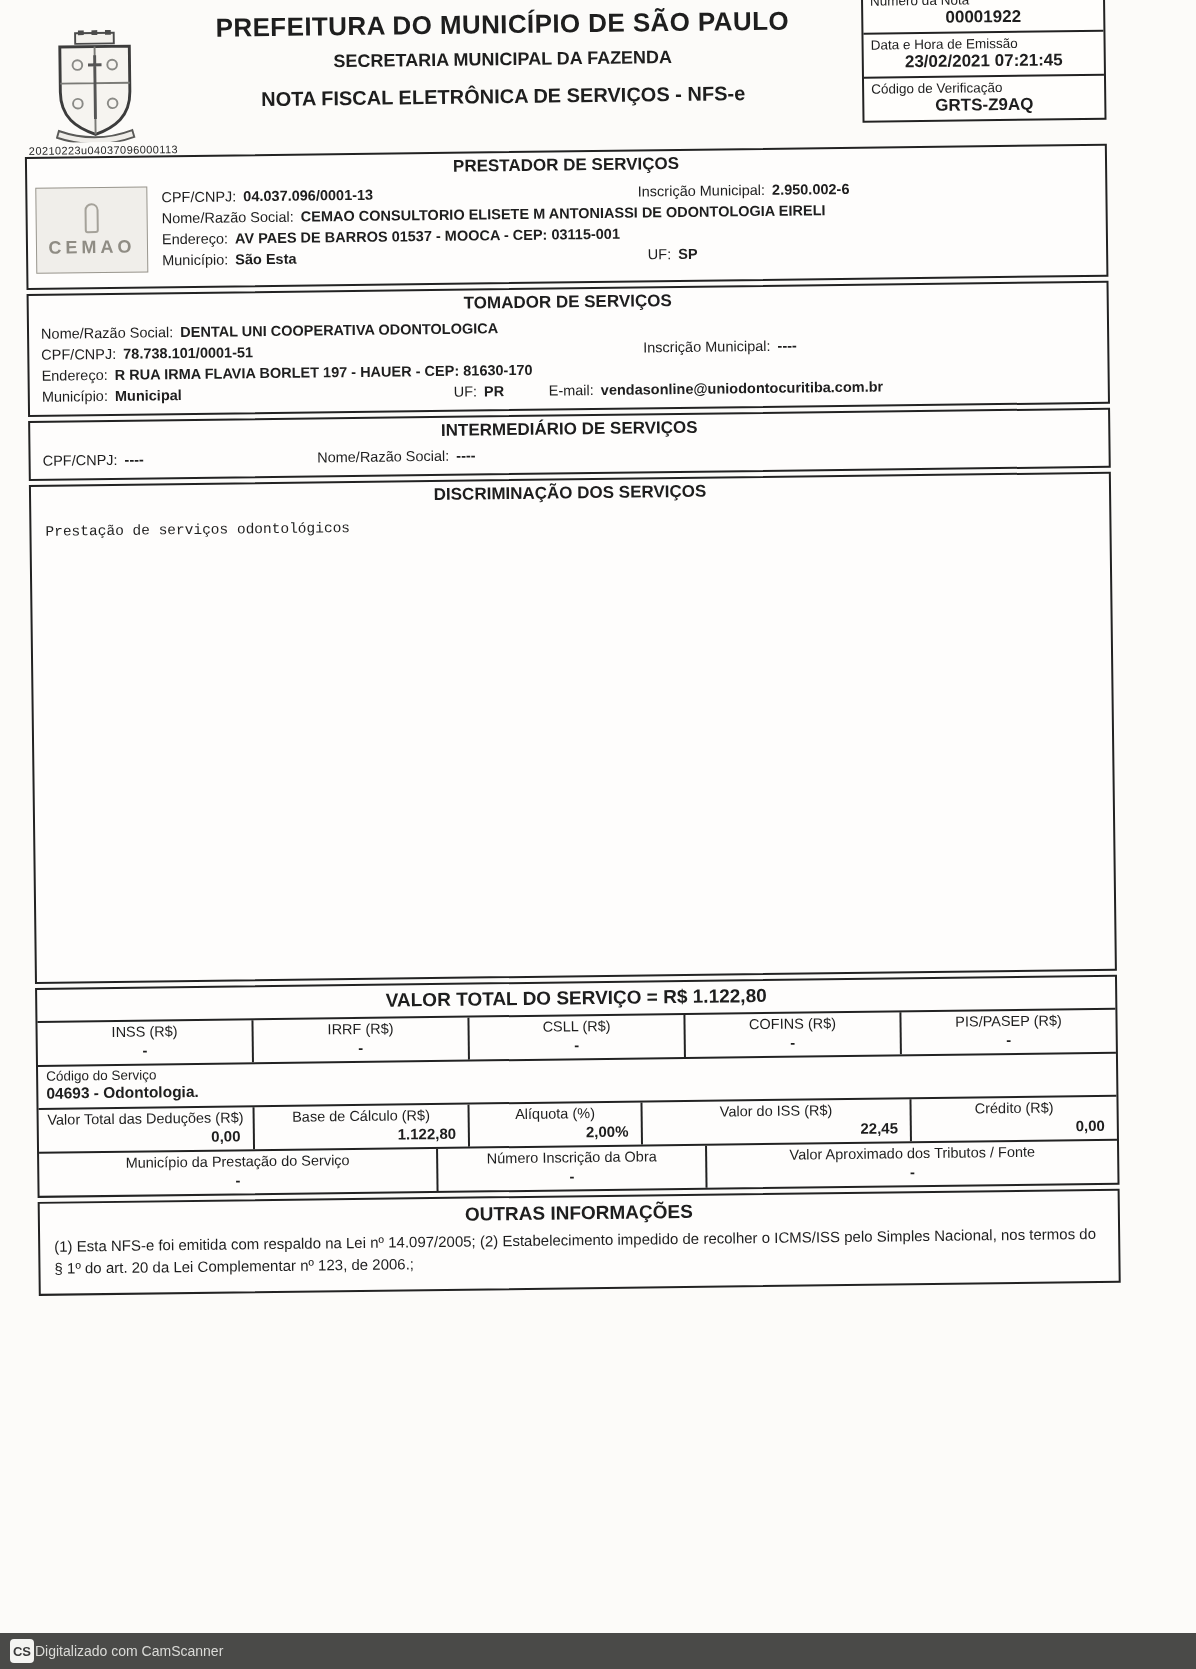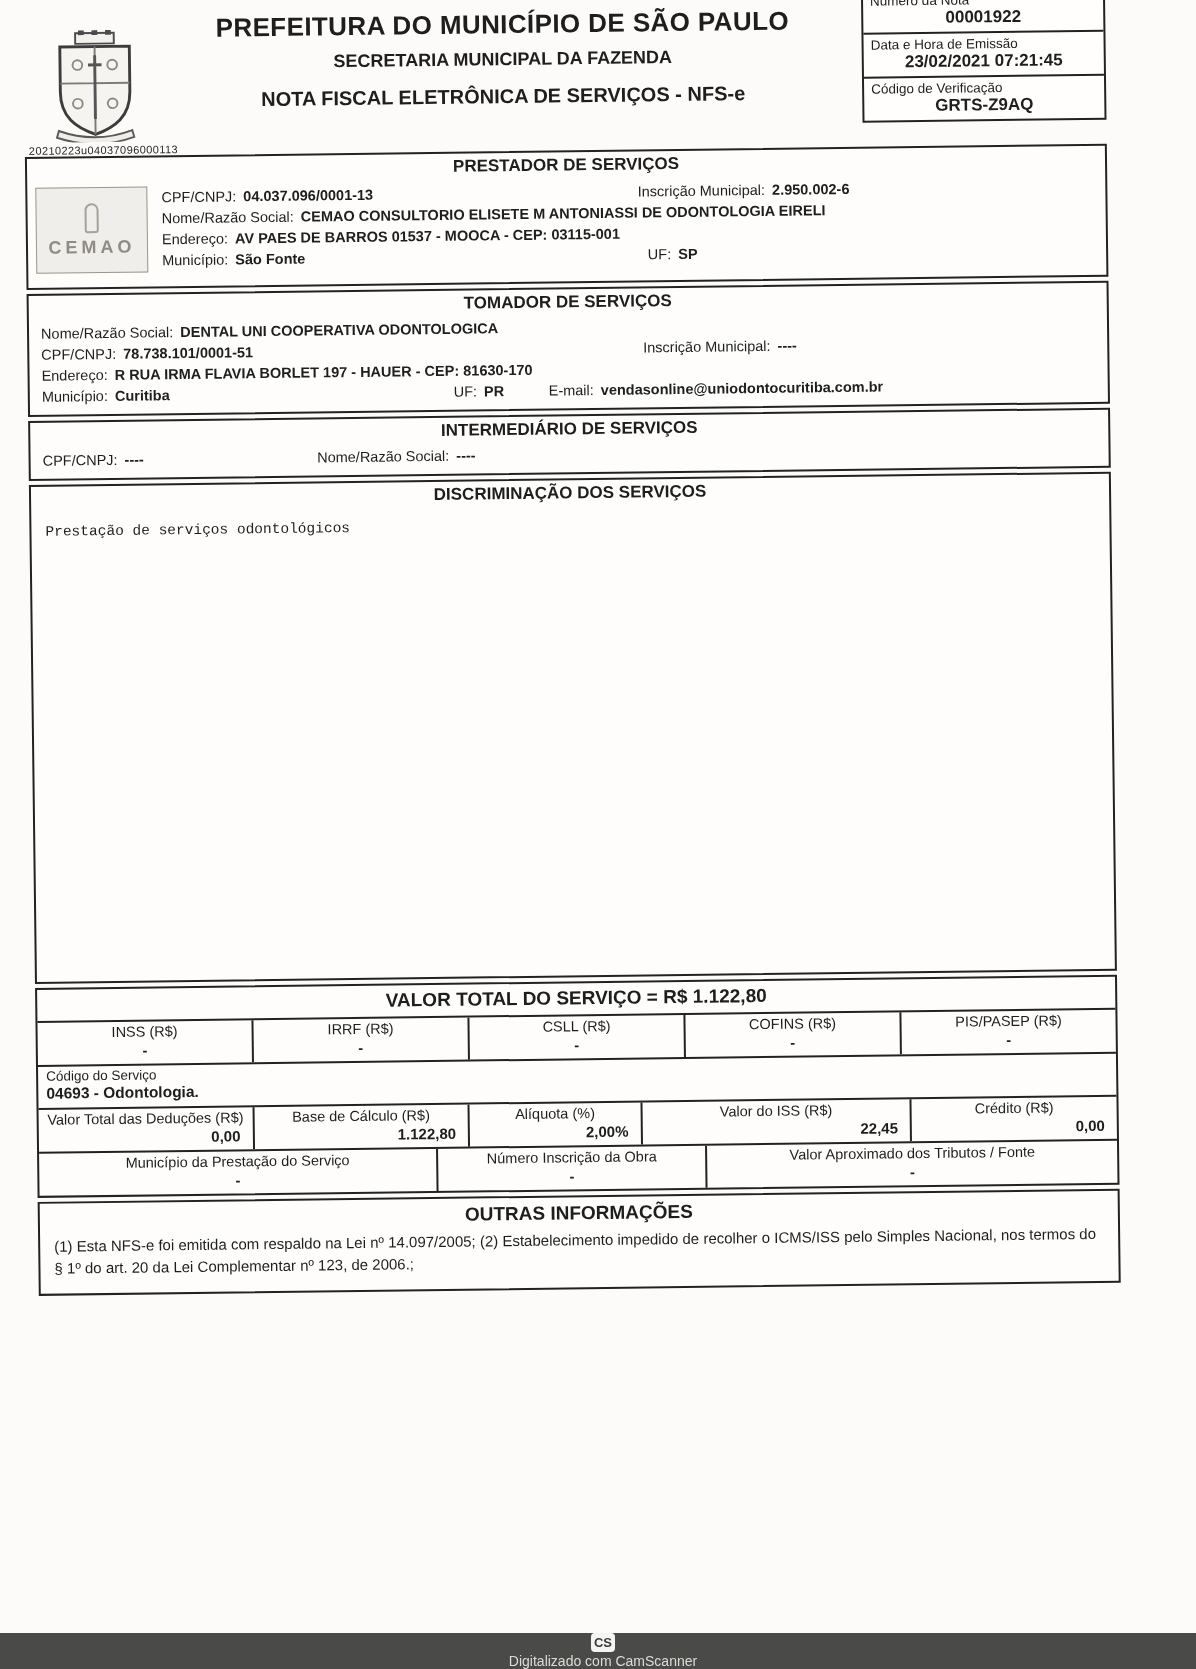--- a/index.html
+++ b/index.html
@@ -79,21 +79,21 @@
   .calc .c4 { flex:0 0 25%; } .calc .c5 { flex:1; }
   .loc .l1 { flex:0 0 37%; } .loc .l2 { flex:0 0 25%; } .loc .l3 { flex:1; }
 
   
   .outras { margin-top:4px; }
   .outras-title { font-size:19px; padding:5px 0 3px; }
   .outras-text { font-size:15px; line-height:1.45; padding:2px 14px 14px; }
 
   
   .footer { position:absolute; left:0; right:0; bottom:0; height:36px; background:#4a4a48;
-            display:flex; align-items:center; gap:1px; padding-left:10px;flex-direction:column; }
+            display:flex; align-items:center; gap:1px; padding-left:10px; }
   .cs-logo { width:24px; height:24px; background:#f4f4f2; border-radius:4px; display:flex;
              align-items:center; justify-content:center; font-weight:bold; font-size:13px; color:#3a3a3a; }
   .footer-text { color:#dbdbd8; font-size:14px; }
 </style>
 </head>
 <body>
 
 <div class="paper">
   <div class="tilt">
     <div class="content">
@@ -163,21 +163,21 @@
           </div>
           <div class="fline">
             <span class="pair">
               <span class="lab">Endereço:</span>
               <span class="val">AV PAES DE BARROS 01537 - MOOCA - CEP: 03115-001</span>
             </span>
           </div>
           <div class="fline">
             <span class="pair m1">
               <span class="lab">Município:</span>
-              <span class="val">São Fonte</span>
+              <span class="val">São Esta</span>
             </span>
             <span class="pair">
               <span class="lab">UF:</span>
               <span class="val">SP</span>
             </span>
           </div>
         </div>
       </div>
 
       <div class="box">
@@ -201,21 +201,21 @@
           </div>
           <div class="fline">
             <span class="pair">
               <span class="lab">Endereço:</span>
               <span class="val">R RUA IRMA FLAVIA BORLET 197 - HAUER - CEP: 81630-170</span>
             </span>
           </div>
           <div class="fline">
             <span class="pair mu">
               <span class="lab">Município:</span>
-              <span class="val">Curitiba</span>
+              <span class="val">Municipal</span>
             </span>
             <span class="pair uf">
               <span class="lab">UF:</span>
               <span class="val">PR</span>
             </span>
             <span class="pair">
               <span class="lab">E-mail:</span>
               <span class="val">vendasonline@uniodontocuritiba.com.br</span>
             </span>
           </div>

